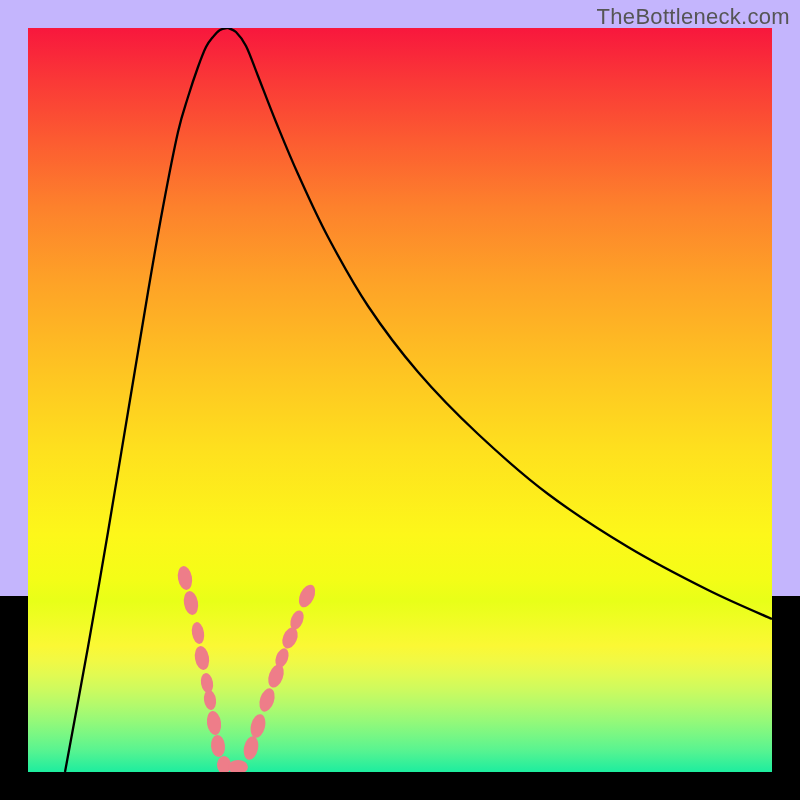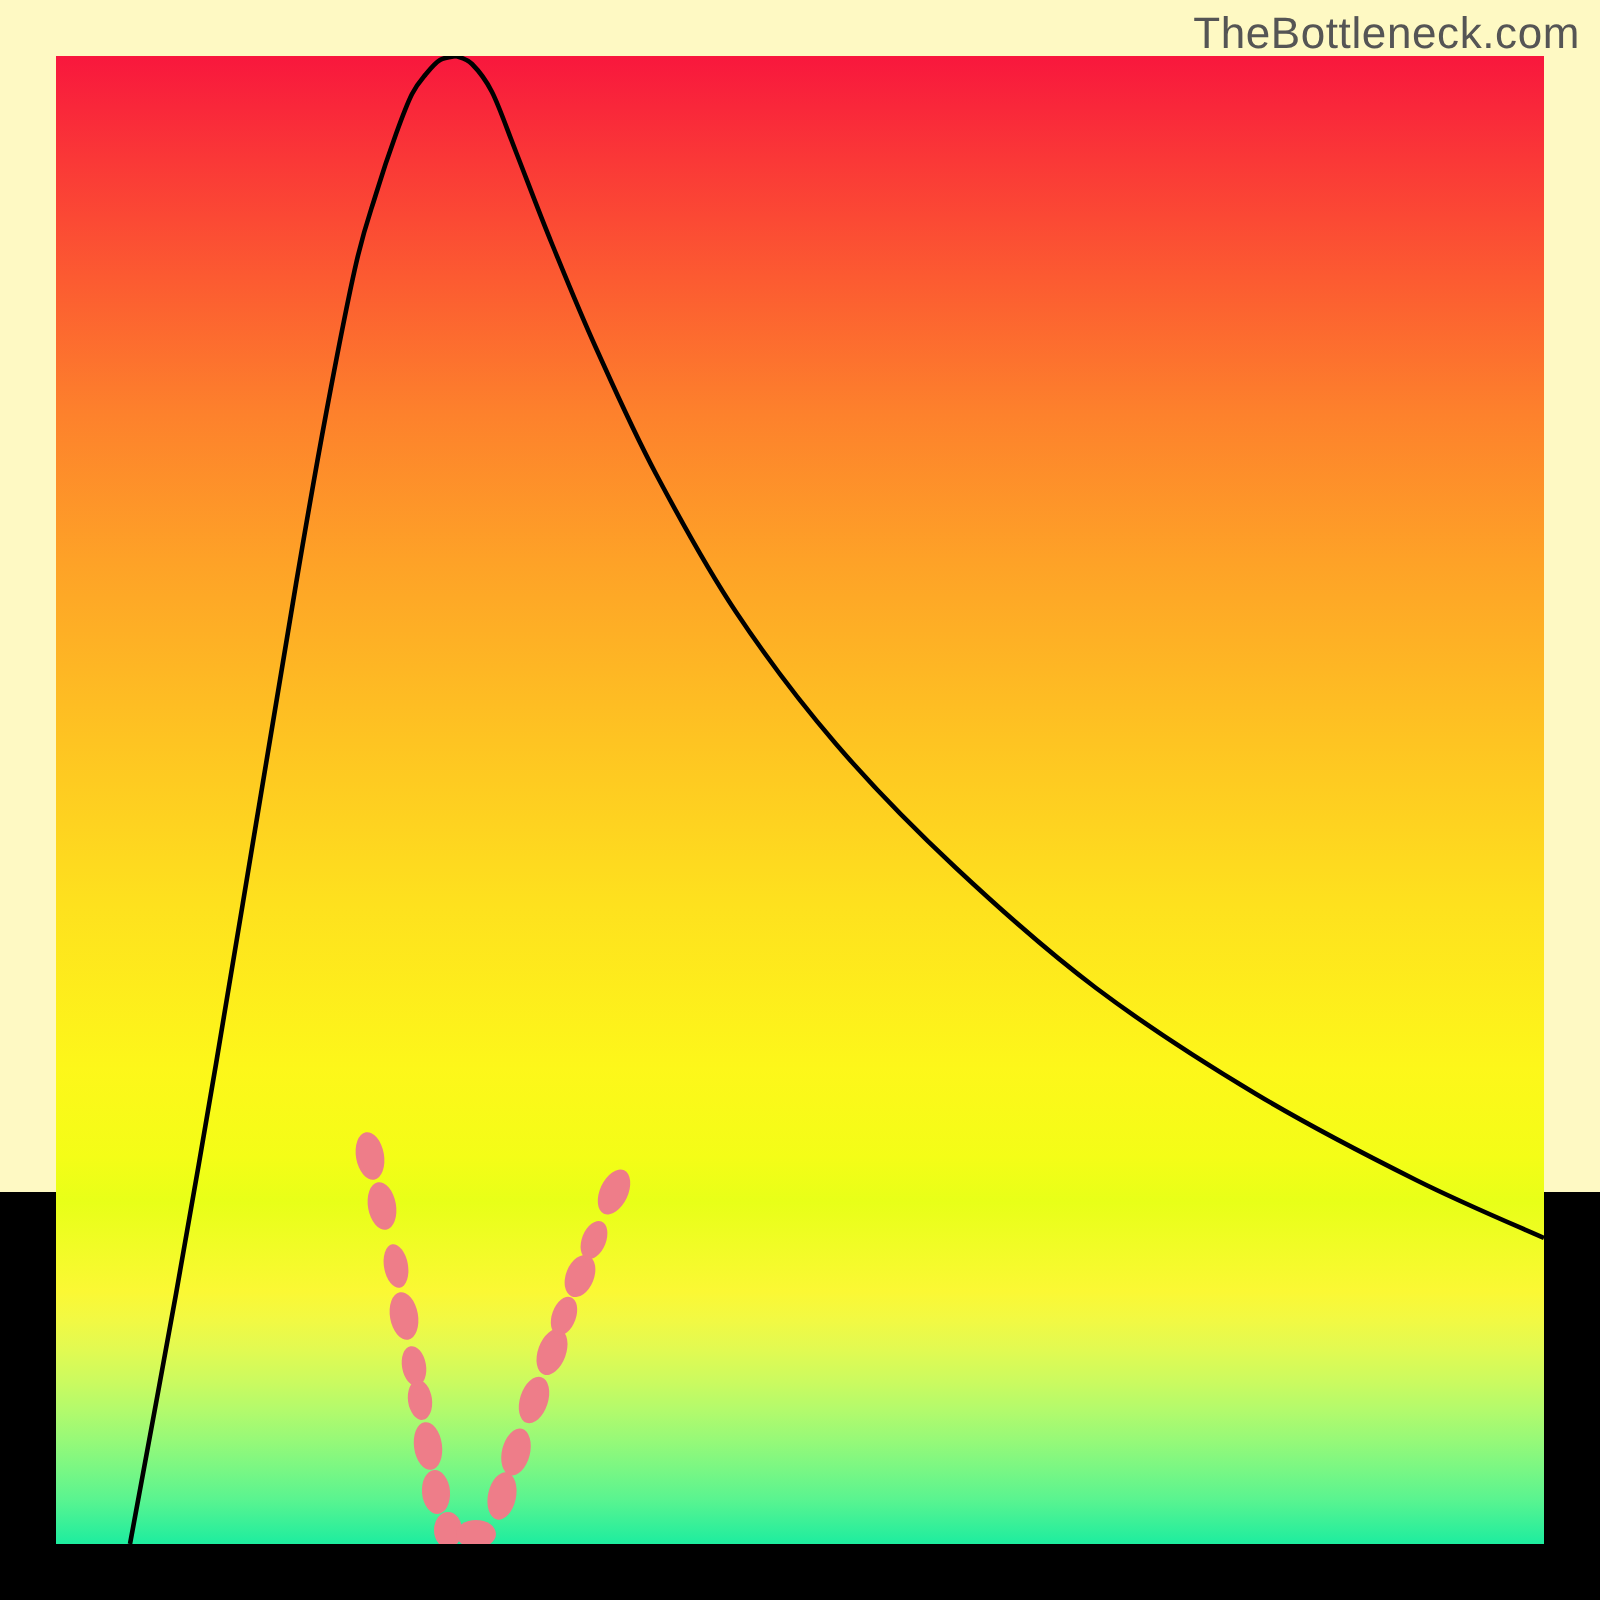--- a/index.html
+++ b/index.html
@@ -10,21 +10,21 @@
     overflow: hidden;
     background: #000;
     font-family: Arial, Helvetica, sans-serif;
   }
   .frame {
     position: absolute;
     left: 0;
     top: 0;
     width: 800px;
     height: 596px;
-    background: #fef9c3;
+    background: #c4b5fd;
   }
   .plot-area {
     position: absolute;
     left: 28px;
     top: 28px;
     width: 744px;
     height: 744px;
     overflow: hidden;
   }
   .gradient-bg {

